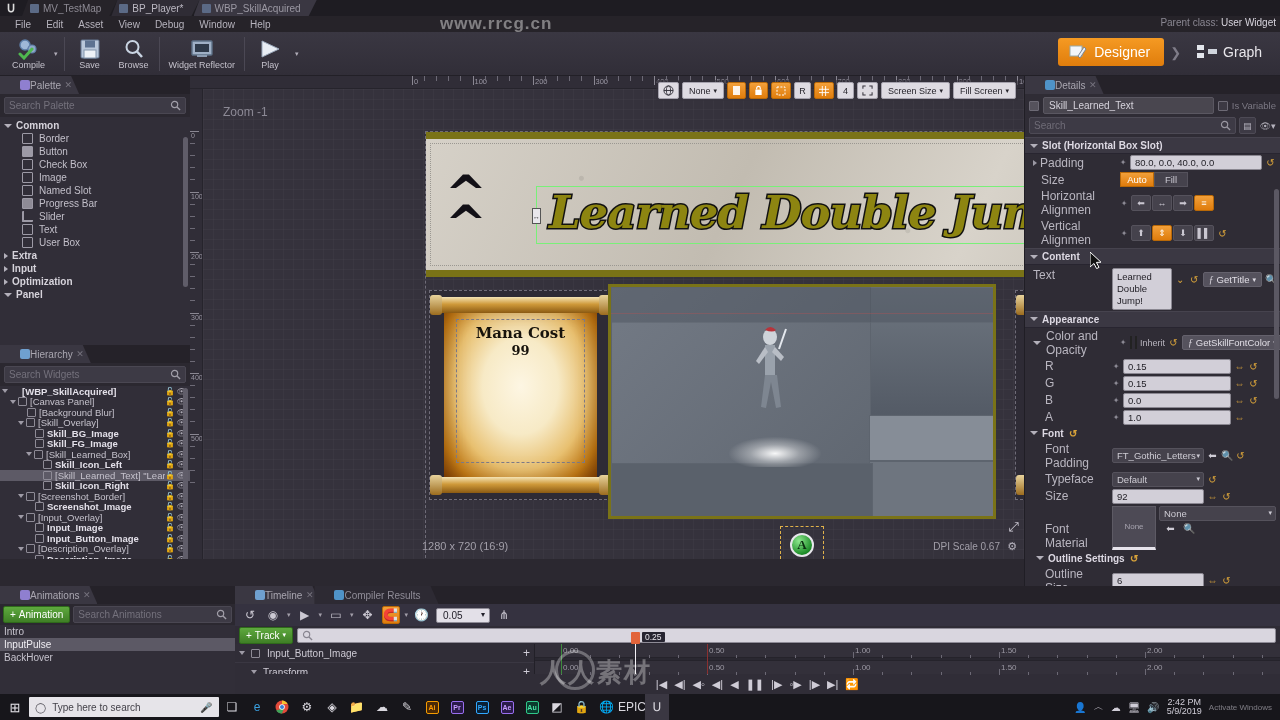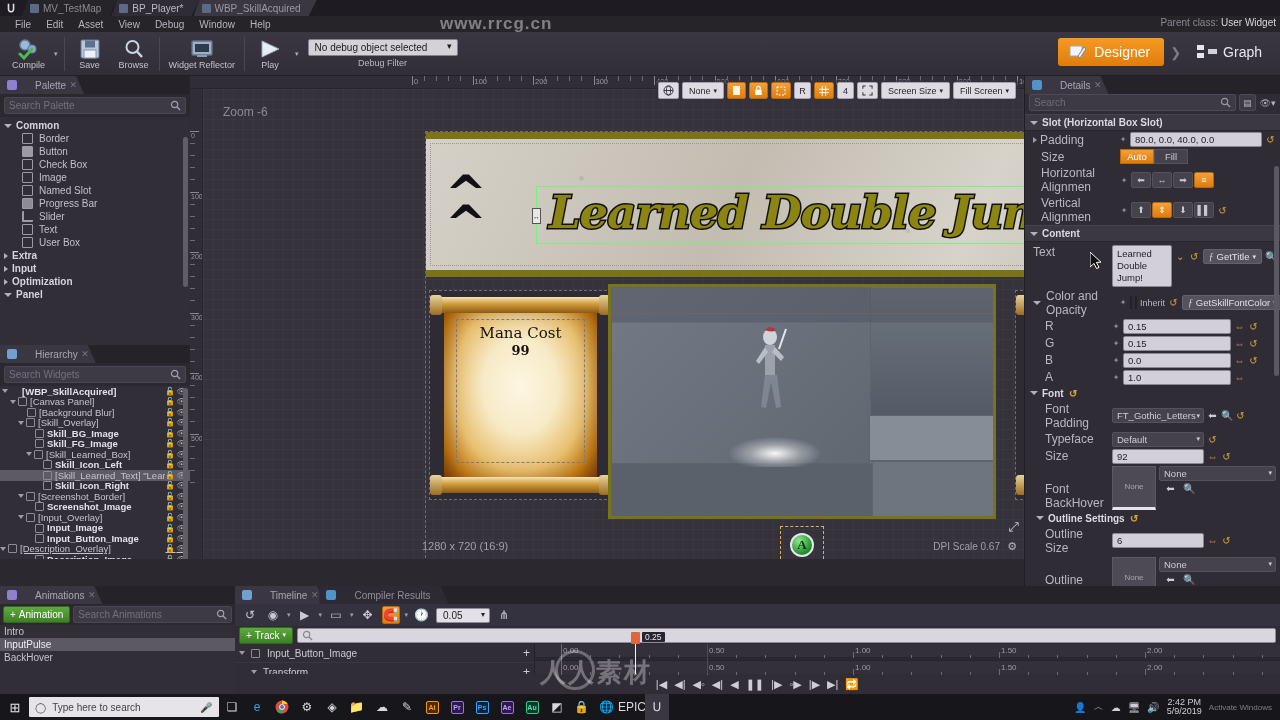--- a/index.html
+++ b/index.html
@@ -84,22 +84,22 @@
   .modearrow { color: #7f7c88; font-size: 13px; }
 
   
   .bodyrow { position: absolute; top: 76px; left: 0; right: 0; bottom: 0; display: flex; }
   .leftcol { width: 190px; background: #2b2830; display: flex; flex-direction: column; }
   .centercol { flex: 1; display: flex; flex-direction: column; min-width: 0; }
   .rightcol { width: 256px; background: #2f2c35; border-left: 1px solid #201e25; display: flex; flex-direction: column; }
 
   
   .ptab {
-    height: 18px; background: #3a3742; display: inline-flex; align-items: center; gap: 18px;
-    padding: 0 18px 0 7px; font-size: 10px; color: #a9a6b0; position: relative;
+    height: 18px; background: #3a3742; display: inline-flex; align-items: center; gap: 0;
+    padding: 0 18px 0 20px; font-size: 10px; color: #a9a6b0; position: relative;
     clip-path: polygon(0 0, calc(100% - 8px) 0, 100% 100%, 0 100%);
   }
   .ptabrow { height: 18px; background: #252229; display: flex; }
   .ptab .x { position: absolute; right: 7px; font-size: 9px; color: #76737e; }
   .ptab .pic { width: 10px; height: 10px; border-radius: 2px; }
 
   .searchrow {
     margin: 3px 4px; height: 17px; background: #3d3a45; border: 1px solid #4a4752;
     display: flex; align-items: center; padding: 0 4px; border-radius: 2px;
   }
@@ -234,21 +234,21 @@
     border-radius: 2px;
   }
   .rod.top { top: 6px; }
   .rod.bot { bottom: 6px; }
   .knob { position: absolute; width: 12px; height: 20px; background: linear-gradient(#e8d39c,#9c6c1e); border-radius: 3px; }
   .scrolltext {
     position: absolute; left: 26px; right: 26px; top: 28px; bottom: 36px;
     border: 1px dashed #7c7986; text-align: center; padding-top: 4px;
     font-family: "DejaVu Serif", serif; color: #17130c;
   }
-  .mc-title { font-size: 15px; font-weight: normal; }
+  .mc-title { font-size: 15px; font-weight: bold; }
   .mc-val { font-size: 13px; font-weight: bold; margin-top: 1px; }
 
   
   .shotborder {
     position: absolute; left: 182px; top: 152px; width: 388px; height: 235px;
     border: 3px solid #7a7317; background: #101018;
   }
   .shot { position: absolute; inset: 0; overflow: hidden; background: #5e6570; }
   .shotsky { position: absolute; inset: 0; background: linear-gradient(#6e7680,#545b66 55%,#6b7280); }
   .wallblk {
@@ -498,24 +498,20 @@
     <div class="tsep"></div>
     <div class="tbtn">
       <div class="gl">
         <svg width="24" height="20" viewBox="0 0 24 20">
           <polygon points="4,2 21,10 4,18" fill="#e8edf4" stroke="#9aa8bb"></polygon>
         </svg>
       </div>
       <div class="lbl">Play</div>
     </div>
     <div class="tcaret">▾</div>
-    <div class="debugfilter">
-      <div class="ddbox">No debug object selected</div>
-      <div class="dflbl">Debug Filter</div>
-    </div>
 
     <div class="modeswitch">
       <div class="mode on">
         <span class="mg">
           <svg width="18" height="16" viewBox="0 0 18 16">
             <rect x="1" y="2" width="12" height="10" fill="#f3f6fa" stroke="#9aa"></rect>
             <path d="M9 12 L15 3 L17 5 L11 14 Z" fill="#e9edf3" stroke="#7b8694"></path>
           </svg>
         </span>
         <span>Designer</span>
@@ -716,35 +712,35 @@
               <span class="lock">🔓</span>
               <span class="eye">👁</span>
             </div>
             <div class="hrow" style="padding-left: 18px;">
               <span class="htri"></span>
               <span class="hico"></span>
               <span class="nm">[Input_Overlay]</span>
               <span class="lock">🔓</span>
               <span class="eye">👁</span>
             </div>
-            <div class="hrow" style="padding-left: 26px; align-items: flex-end;">
-              <span style="width:9px;flex:none"></span>
-              <span class="hico"></span>
-              <span class="nm bold">Input_Image</span>
-              <span class="lock">🔓</span>
-              <span class="eye">👁</span>
-            </div>
             <div class="hrow" style="padding-left: 26px;">
               <span style="width:9px;flex:none"></span>
               <span class="hico"></span>
+              <span class="nm bold">Input_Image</span>
+              <span class="lock">🔓</span>
+              <span class="eye">👁</span>
+            </div>
+            <div class="hrow" style="padding-left: 26px;">
+              <span style="width:9px;flex:none"></span>
+              <span class="hico"></span>
               <span class="nm bold">Input_Button_Image</span>
               <span class="lock">🔓</span>
               <span class="eye">👁</span>
             </div>
-            <div class="hrow" style=" text-decoration: underline;">
+            <div class="hrow" style="padding-left: 18px;">
               <span class="htri"></span>
               <span class="hico"></span>
               <span class="nm">[Description_Overlay]</span>
               <span class="lock">🔓</span>
               <span class="eye">👁</span>
             </div>
             <div class="hrow" style="padding-left: 26px;">
               <span style="width:9px;flex:none"></span>
               <span class="hico"></span>
               <span class="nm bold">Description_Image</span>
@@ -955,21 +951,21 @@
             <div class="rtickv" style="top: 332.4px;"></div>
             <div class="rtickv maj" style="top: 344.5px;"></div>
             <div class="rlabv" style="top: 345.5px;">500</div>
             <div class="rtickv" style="top: 356.6px;"></div>
             <div class="rtickv" style="top: 368.7px;"></div>
             <div class="rtickv" style="top: 380.8px;"></div>
             <div class="rtickv" style="top: 392.9px;"></div>
           </div>
 
         <div class="canvasarea">
-          <div class="zoomlabel">Zoom -6</div>
+          <div class="zoomlabel">Zoom -1</div>
 
           <div class="widgetframe">
 
             <div class="banner">
               <div class="banner-inner"></div>
               <div class="bannerdash"></div>
               <div class="chev l">^<br>^</div>
 
               <div class="bannertext">Learned Double Jump!</div>
               <div class="selbox">
@@ -1046,20 +1042,28 @@
 
     <div class="rightcol">
       <div class="ptabrow">
         <div class="ptab">
           <span class="pic" style="background:#4f93c8"></span>
           <span>Details</span>
           <span class="x">✕</span>
         </div>
       </div>
 
+      <div class="namerow">
+        <span class="cbx" style="border-color:#8a87922; background:#55525c"></span>
+        <div class="namefield">Skill_Learned_Text</div>
+        <div class="isvar">
+          <span class="cbx"></span>
+          <span>Is Variable</span>
+        </div>
+      </div>
 
       <div class="detsearch">
         <div class="sbox">
           <span style="flex:1">Search</span>
           <svg class="magn" viewBox="0 0 12 12">
             <circle cx="5" cy="5" r="3.4" fill="none" stroke="#b8b5bf" stroke-width="1.3"></circle>
             <line x1="7.6" y1="7.6" x2="11" y2="11" stroke="#b8b5bf" stroke-width="1.5"></line>
           </svg>
         </div>
         <div class="ibtn">▤</div>
@@ -1118,20 +1122,24 @@
           <span class="revert" style="margin-top:6px">⌄</span>
           <span class="revert" style="margin-top:6px">↺</span>
           <span class="bindbtn" style="margin-top:4px">
             <span class="fx">ƒ</span>
             <span>GetTitle</span>
             <span style="font-size:7px">▾</span>
           </span>
           <span class="revert" style="margin-top:6px;color:#b5b2bd">🔍</span>
         </div>
 
+        <div class="cat">
+          <span class="tri open"></span>
+          <span>Appearance</span>
+        </div>
         <div class="prow">
           <span class="tri open" style="margin-right:2px"></span>
           <span class="plabel" style="width:70px">Color and Opacity</span>
           <span class="pin">✦</span>
           <span class="swatch" id="colorSwatch" style="background: rgb(141, 133, 17);"></span>
           <span class="swatch" style="background:#cfccd6"></span>
           <span style="font-size:9px;color:#b7b4be">Inherit</span>
           <span class="revert">↺</span>
           <span class="bindbtn">
             <span class="fx">ƒ</span>
@@ -1191,21 +1199,21 @@
           </span>
           <span class="revert">↺</span>
         </div>
         <div class="prow">
           <span class="plabel ind">Size</span>
           <span class="pfield" style="max-width:92px">92</span>
           <span class="revert">⇔</span>
           <span class="revert">↺</span>
         </div>
         <div class="prow" style="align-items:flex-start">
-          <span class="plabel ind" style="margin-top:16px">Font BackHover</span>
+          <span class="plabel ind" style="margin-top:16px">Font Material</span>
           <span class="matbox">None</span>
           <span style="display:flex;flex-direction:column;gap:2px;flex:1">
             <span class="pfield dark" style="position:relative">
               <span>None</span>
               <span style="position:absolute;right:3px;font-size:7px">▾</span>
             </span>
             <span style="display:flex;gap:7px;padding-left:6px">
               <span class="revert" style="color:#cfccd6">⬅</span>
               <span class="revert" style="color:#cfccd6">🔍</span>
             </span>

